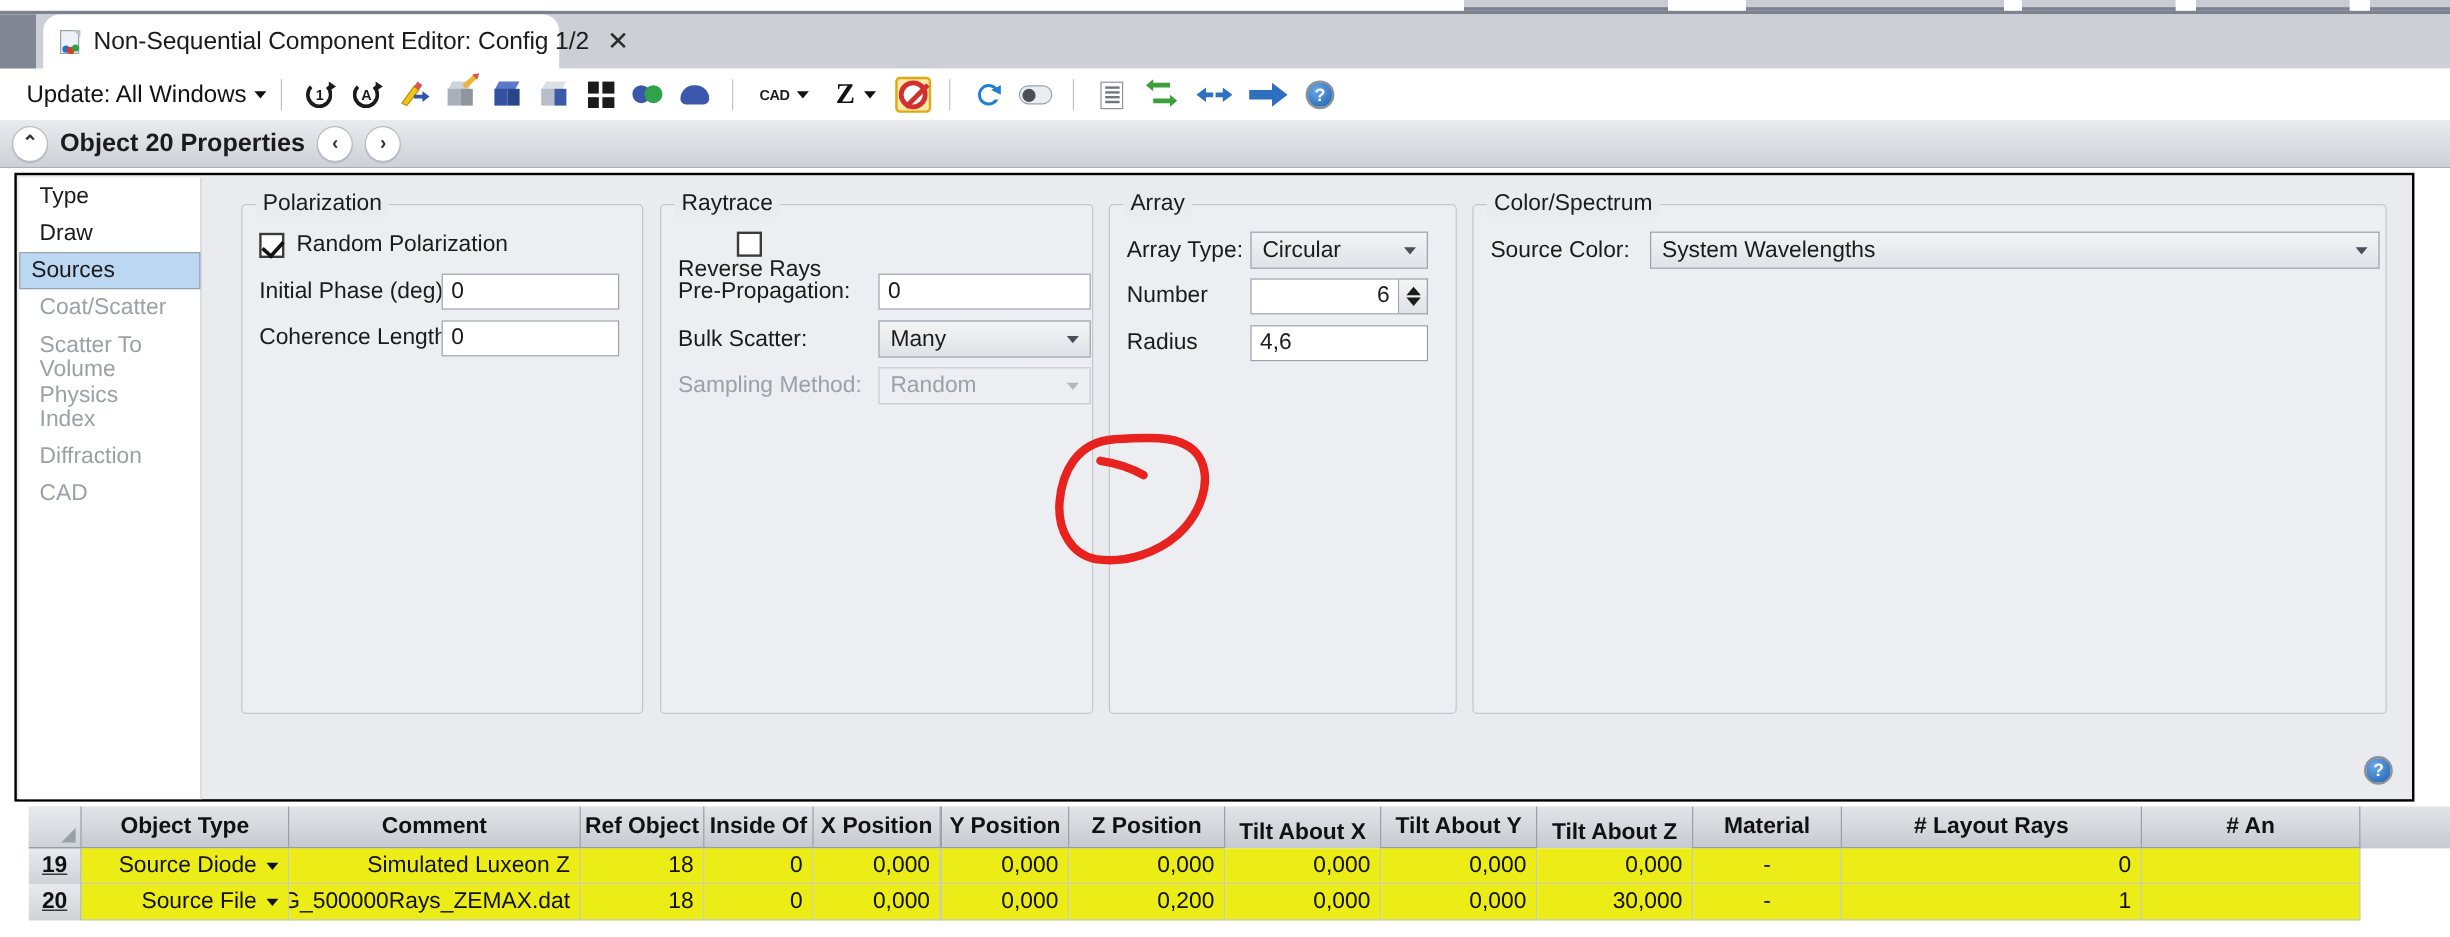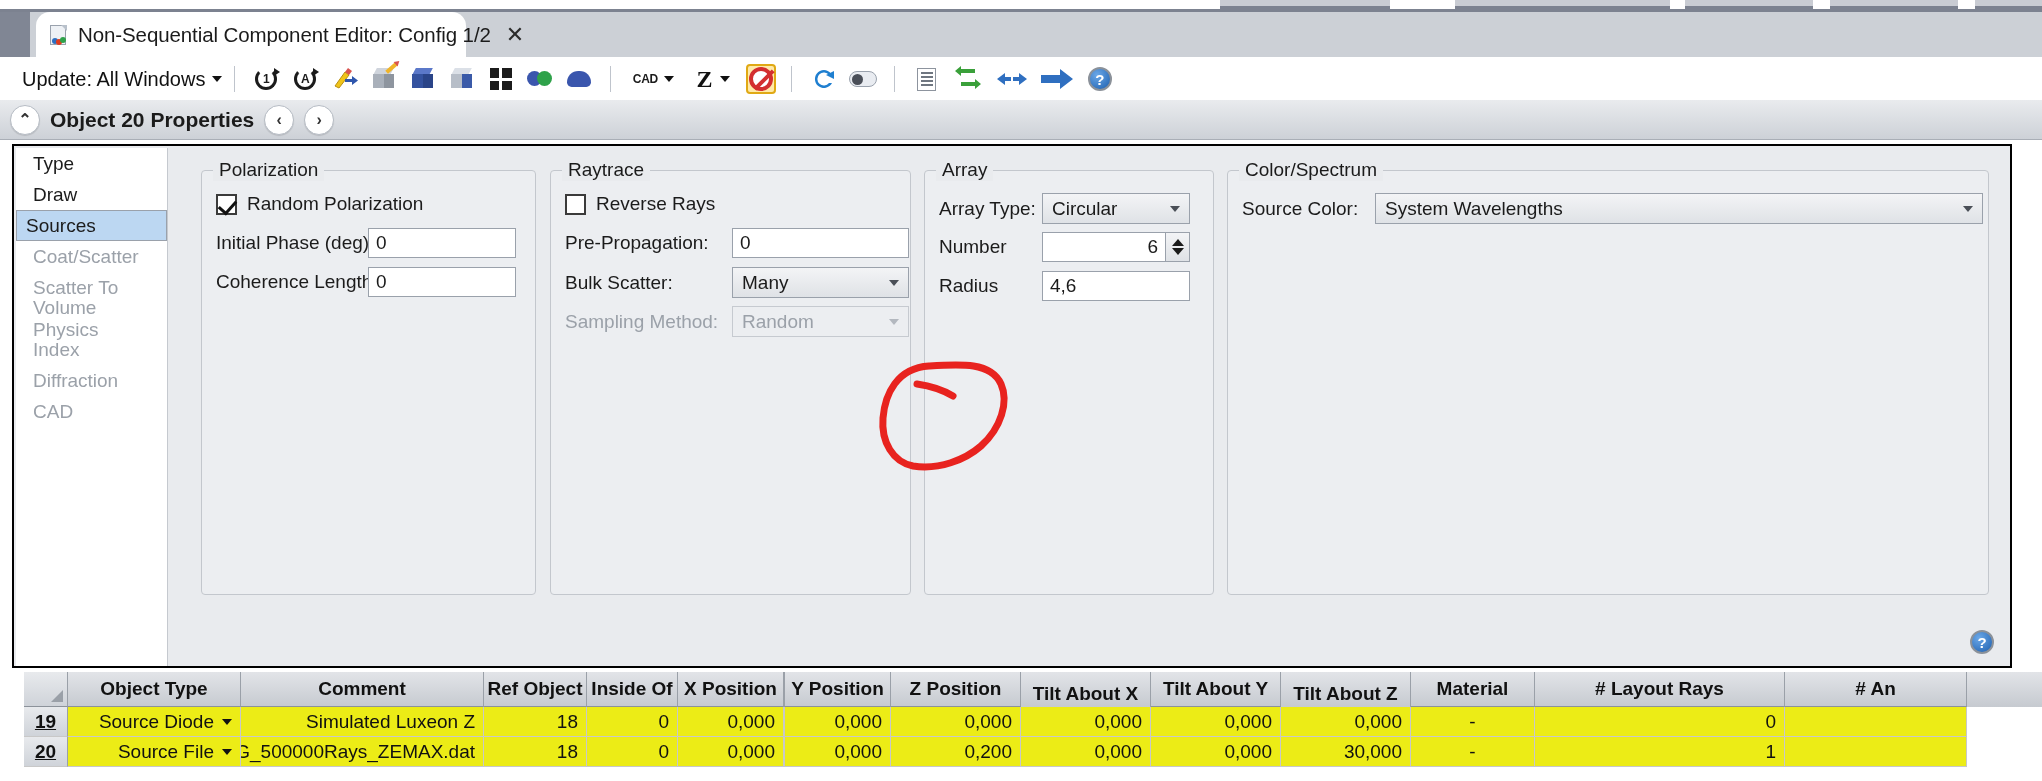--- a/index.html
+++ b/index.html
@@ -359,21 +359,21 @@
           <div class="txt" style="width:148px;">0</div>
         </div>
         <div class="row" style="left:14px; top:96px;">
           <div class="lbl" style="width:152px;">Coherence Length:</div>
           <div class="txt" style="width:148px;">0</div>
         </div>
       </div>
 
       <div class="gbox" style="left:381px; top:22px; width:361px; height:425px;">
         <div class="gtitle">Raytrace</div>
-        <div class="row" style="left:14px; top:22px; gap:10px;">
+        <div class="row" style="left:14px; top:22px; flex-direction:column;">
           <div class="cbox"></div>
           <div class="lbl">Reverse Rays</div>
         </div>
         <div class="row" style="left:14px; top:57px;">
           <div class="lbl" style="width:167px;">Pre-Propagation:</div>
           <div class="txt" style="width:177px;">0</div>
         </div>
         <div class="row" style="left:14px; top:96px;">
           <div class="lbl" style="width:167px;">Bulk Scatter:</div>
           <div class="sel" style="width:177px;">

